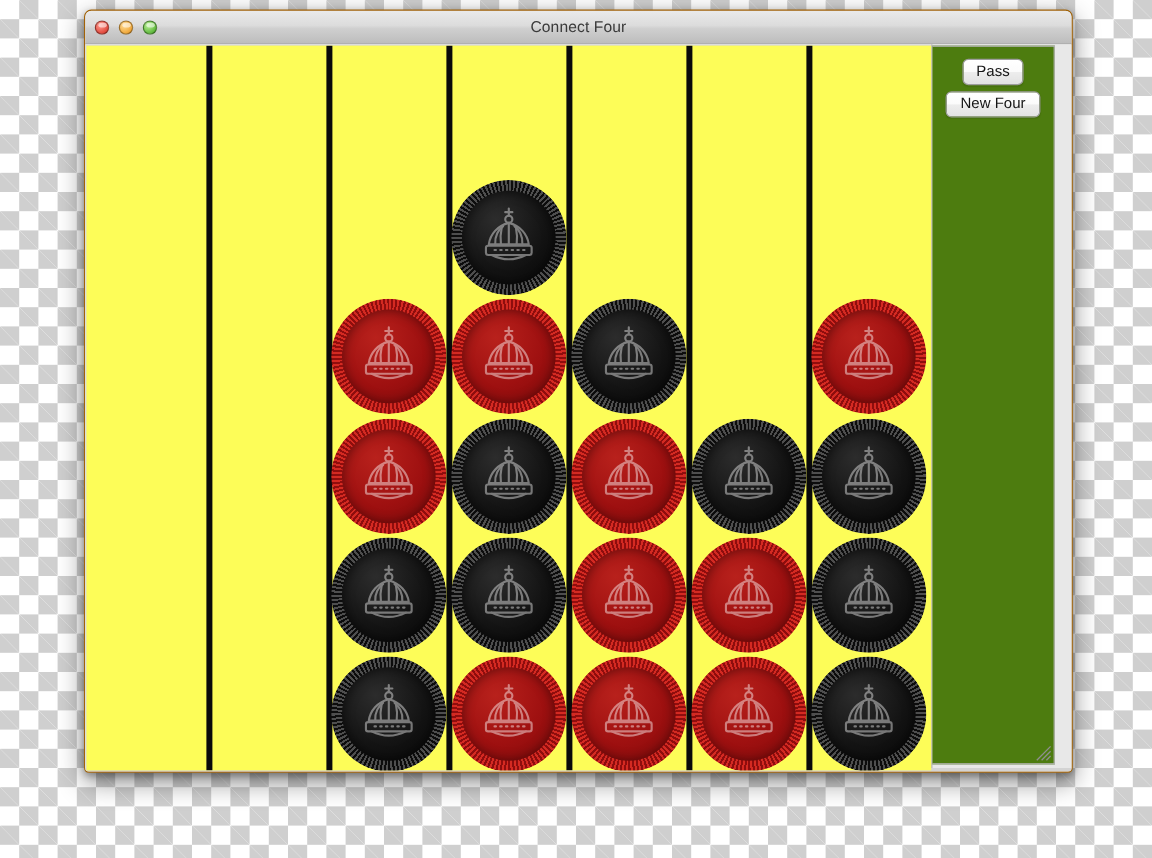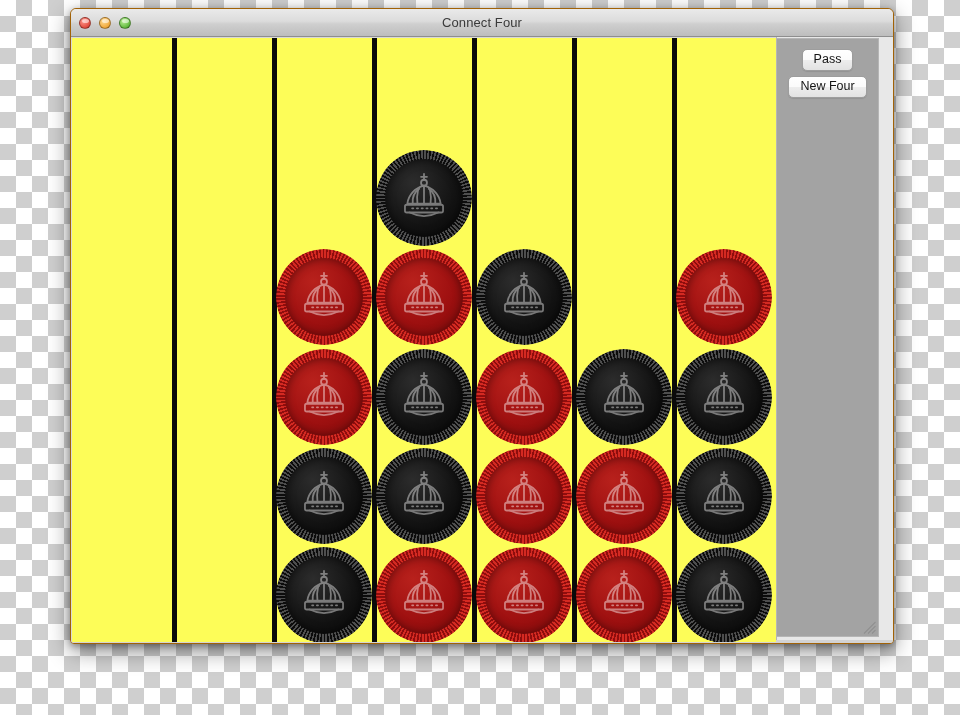--- a/index.html
+++ b/index.html
@@ -148,21 +148,21 @@
   .disc.black .face {
     background: radial-gradient(circle at 36% 30%, #2c2c2c 0%, #141414 55%, #050505 100%);
     box-shadow: inset 0 0 10px rgba(0,0,0,0.6);
   }
   .disc.red .crown   { opacity: 0.45; }
   .disc.black .crown { opacity: 0.42; }
 
   
   #side-panel {
     flex: 1 1 auto;
-    background: #a3a3a3;
+    background: #4d7c0f;
     border: 1px solid #b5b5b5;
     border-left: none;
     margin: 1px 14px 3px 0;
     display: flex;
     flex-direction: column;
     align-items: center;
     padding-top: 10px;
     gap: 5px;
     position: relative;
   }

